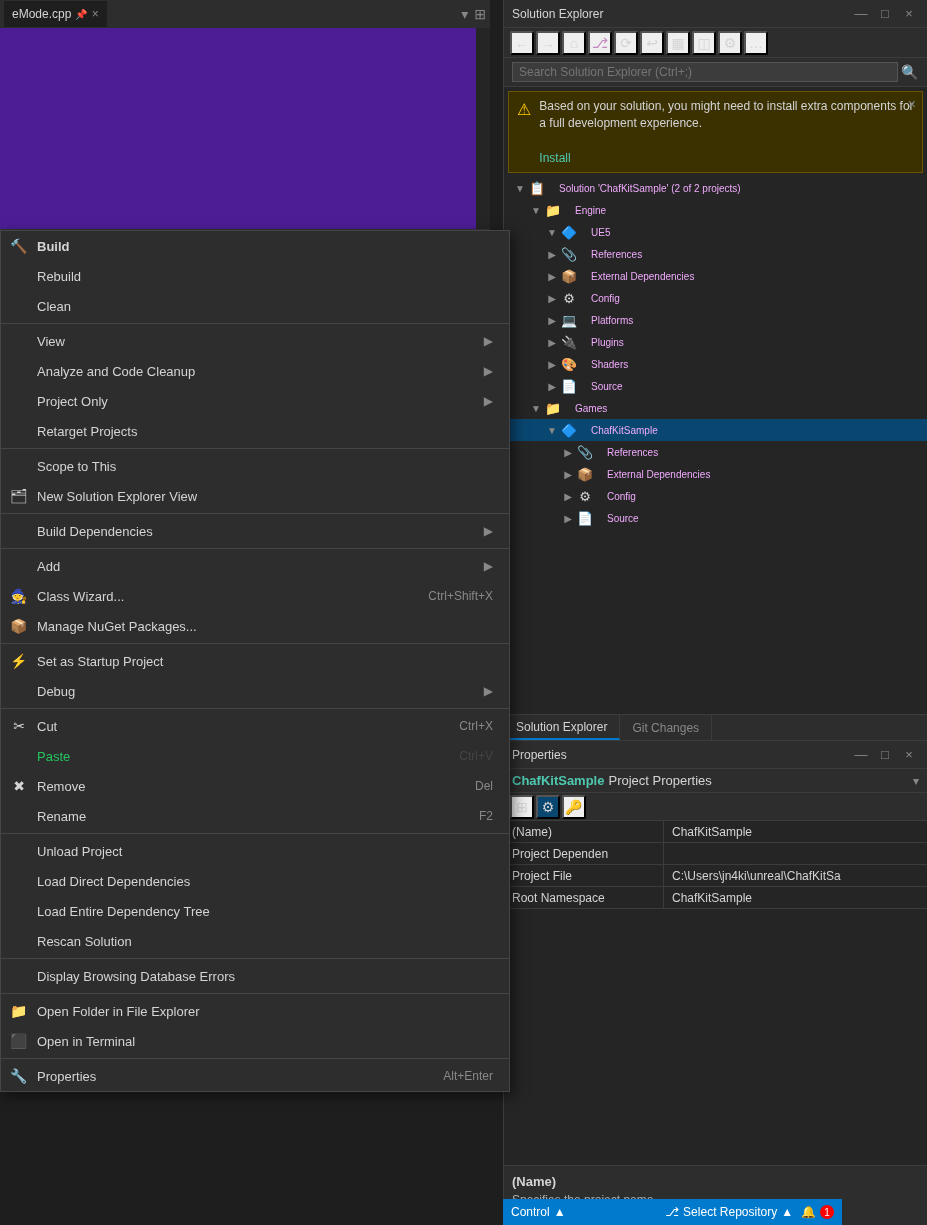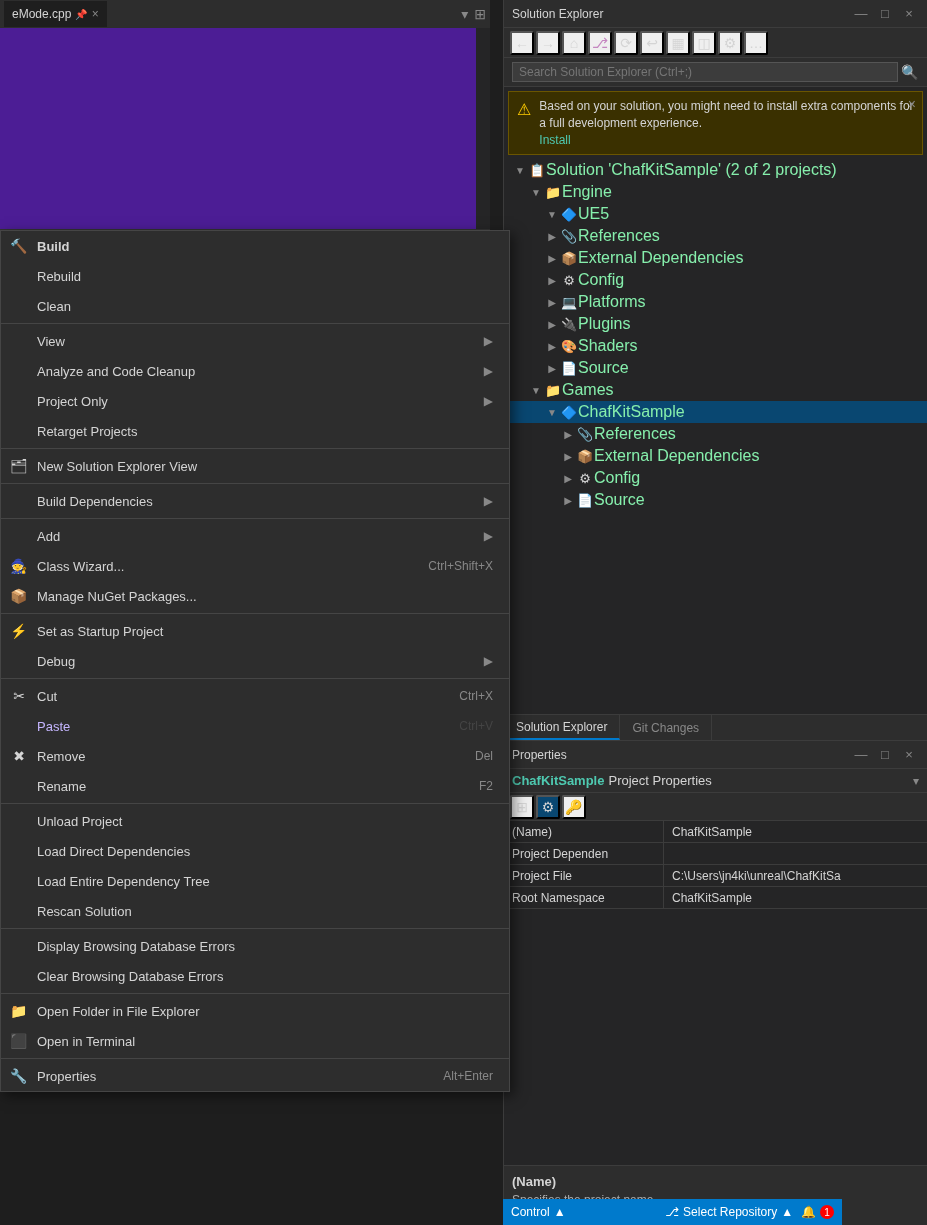--- a/index.html
+++ b/index.html
@@ -105,21 +105,21 @@
     }
     .ctx-separator {
       height: 1px;
       background: #454545;
       margin: 2px 0;
     }
     .ctx-item-bold {
       font-weight: bold;
     }
     .ctx-item-dim .ctx-label {
-      color: #c4b5fd;
+      color: #22c55e;
     }
     .ctx-item-dim .ctx-shortcut {
       color: #444;
     }
 
     
     .se-panel {
       position: absolute;
       left: 503px;
       top: 0;
@@ -224,21 +224,21 @@
       right: 6px;
       top: 4px;
       color: #888;
       cursor: pointer;
       font-size: 14px;
     }
     .se-install-link {
       color: #4ec9b0;
       cursor: pointer;
       display: block;
-      margin-top: 0;
+      margin-top: 18px;
     }
 
     
     .se-tree {
       flex: 1;
       overflow-y: auto;
       overflow-x: hidden;
     }
     .se-tree::-webkit-scrollbar { width: 8px; }
     .se-tree::-webkit-scrollbar-track { background: #252526; }
@@ -266,23 +266,23 @@
     .tree-item .item-icon {
       width: 18px;
       height: 18px;
       display: flex;
       align-items: center;
       justify-content: center;
       font-size: 13px;
       flex-shrink: 0;
     }
     .tree-item .item-label {
-      font-size: 16px;
-      color: #86efac;
-      margin-left: 0;
+      font-size: 10px;
+      color: #f0abfc;
+      margin-left: 13px;
       overflow: hidden;
       text-overflow: ellipsis;
     }
     .tree-indent-1 { padding-left: 8px; }
     .tree-indent-2 { padding-left: 24px; }
     .tree-indent-3 { padding-left: 40px; }
     .tree-indent-4 { padding-left: 56px; }
 
     
     .se-tabs {
@@ -470,20 +470,23 @@
     </div>
     <div class="ctx-item">
       <span class="ctx-label">Project Only</span>
       <span class="ctx-arrow">▶</span>
     </div>
     <div class="ctx-item">
       <span class="ctx-label">Retarget Projects</span>
     </div>
     <div class="ctx-separator"></div>
     <div class="ctx-item">
+      <span class="ctx-label">Scope to This</span>
+    </div>
+    <div class="ctx-item">
       <span class="ctx-icon">🗂</span>
       <span class="ctx-label">New Solution Explorer View</span>
     </div>
     <div class="ctx-separator"></div>
     <div class="ctx-item">
       <span class="ctx-label">Build Dependencies</span>
       <span class="ctx-arrow">▶</span>
     </div>
     <div class="ctx-separator"></div>
     <div class="ctx-item">
@@ -536,23 +539,20 @@
     </div>
     <div class="ctx-item">
       <span class="ctx-label">Load Entire Dependency Tree</span>
     </div>
     <div class="ctx-item">
       <span class="ctx-label">Rescan Solution</span>
     </div>
     <div class="ctx-separator"></div>
     <div class="ctx-item">
       <span class="ctx-label">Display Browsing Database Errors</span>
-    </div>
-    <div class="ctx-item">
-      <span class="ctx-label">Clear Browsing Database Errors</span>
     </div>
     <div class="ctx-separator"></div>
     <div class="ctx-item">
       <span class="ctx-icon">📁</span>
       <span class="ctx-label">Open Folder in File Explorer</span>
     </div>
     <div class="ctx-item">
       <span class="ctx-icon">⬛</span>
       <span class="ctx-label">Open in Terminal</span>
     </div>

